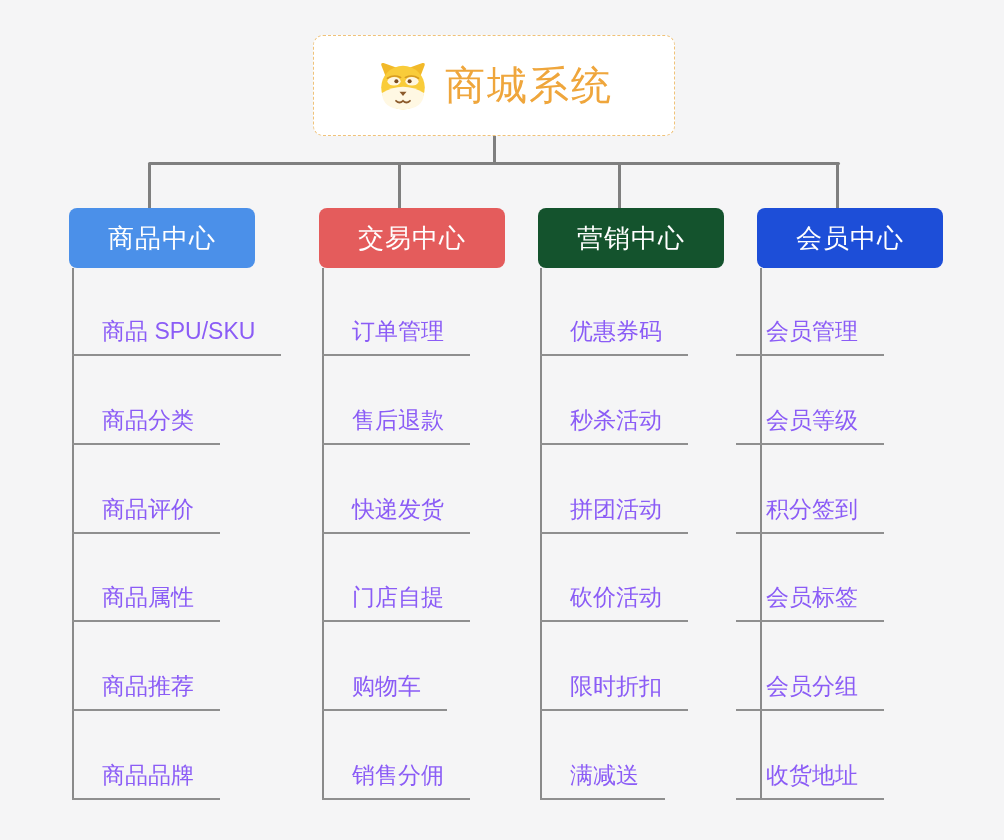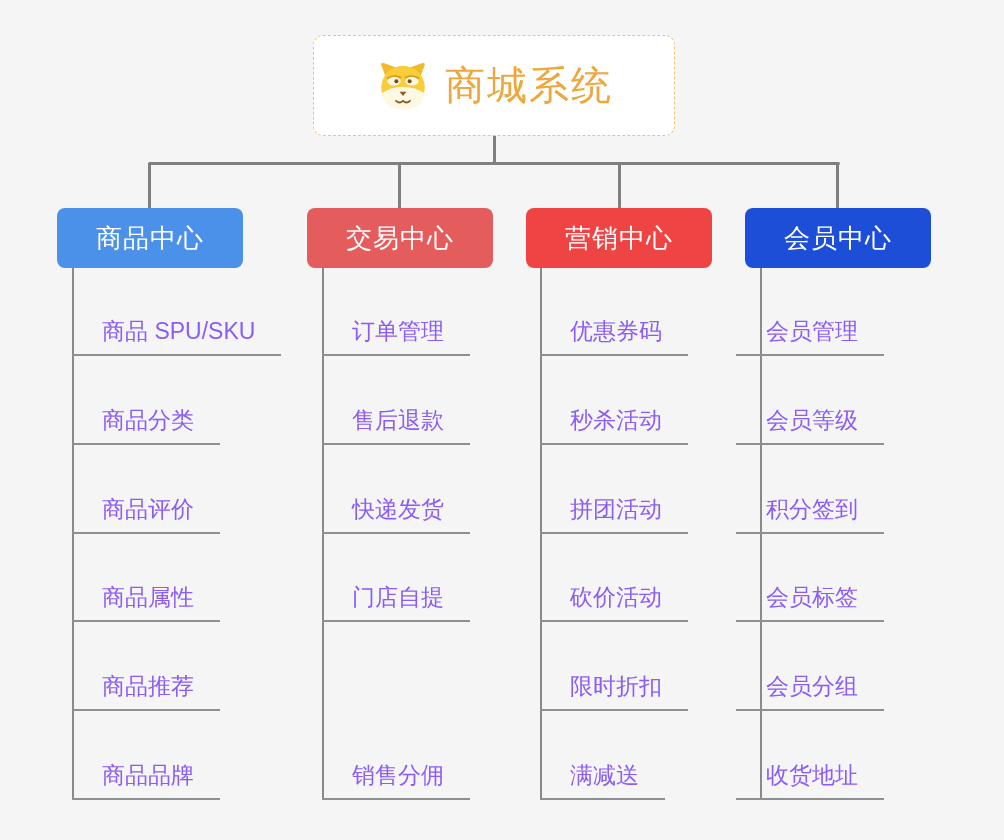--- a/index.html
+++ b/index.html
@@ -15,21 +15,21 @@
 
   
   .line{position:absolute;background:#7f7f7f;}
   .root-drop{left:493px;top:136px;width:3px;height:27px;}
   .bus{left:148px;top:162px;width:692px;height:3px;border-radius:3px;}
   .drop{top:164px;width:3px;height:44px;}
   .d0{left:148px}.d1{left:398px}.d2{left:618px}.d3{left:836px}
 
   
   .hdr{position:absolute;top:208px;width:186px;height:60px;border-radius:8px;color:#ffffff;
-       font-size:26px;letter-spacing:1px;display:flex;align-items:center;justify-content:center;}
+       font-size:26px;letter-spacing:1px;display:flex;align-items:center;justify-content:center;margin-left:12px;}
   .h0{left:57px}.h1{left:307px}.h2{left:526px}.h3{left:745px}
 
   
   .trunk{position:absolute;top:268px;width:2px;height:532px;background:#8a8a8a;}
   .t0{left:72px}.t1{left:322px}.t2{left:540px}.t3{left:760px}
 
   
   .leaf{position:absolute;height:44px;line-height:42px;font-size:23px;color:#8b5cf6;
         padding:0 26px 0 30px;border-bottom:2px solid #8f8f8f;white-space:nowrap;text-align:center;}
   .l0{left:72px}.l1{left:322px}.l2{left:540px}.l3{left:736px}
@@ -62,39 +62,40 @@
 
   <div class="line root-drop"></div>
   <div class="line bus"></div>
   <div class="line drop d0"></div>
   <div class="line drop d1"></div>
   <div class="line drop d2"></div>
   <div class="line drop d3"></div>
 
   <div class="hdr h0" style="background-color: rgb(75, 144, 233);">商品中心</div>
   <div class="hdr h1" style="background-color: rgb(228, 92, 92);">交易中心</div>
-  <div class="hdr h2" style="background-color: #ef4444;">营销中心</div>
+  <div class="hdr h2" style="background-color: #14532d;">营销中心</div>
   <div class="hdr h3" style="background-color: #1d4ed8;">会员中心</div>
 
   <div class="trunk t0"></div>
   <div class="trunk t1"></div>
   <div class="trunk t2"></div>
   <div class="trunk t3"></div>
 
   <div class="leaf l0 row0">商品 SPU/SKU</div>
   <div class="leaf l0 row1">商品分类</div>
   <div class="leaf l0 row2">商品评价</div>
   <div class="leaf l0 row3">商品属性</div>
   <div class="leaf l0 row4">商品推荐</div>
   <div class="leaf l0 row5">商品品牌</div>
 
   <div class="leaf l1 row0">订单管理</div>
   <div class="leaf l1 row1">售后退款</div>
   <div class="leaf l1 row2">快递发货</div>
   <div class="leaf l1 row3">门店自提</div>
+  <div class="leaf l1 row4">购物车</div>
   <div class="leaf l1 row5">销售分佣</div>
 
   <div class="leaf l2 row0">优惠券码</div>
   <div class="leaf l2 row1">秒杀活动</div>
   <div class="leaf l2 row2">拼团活动</div>
   <div class="leaf l2 row3">砍价活动</div>
   <div class="leaf l2 row4">限时折扣</div>
   <div class="leaf l2 row5">满减送</div>
 
   <div class="leaf l3 row0">会员管理</div>

